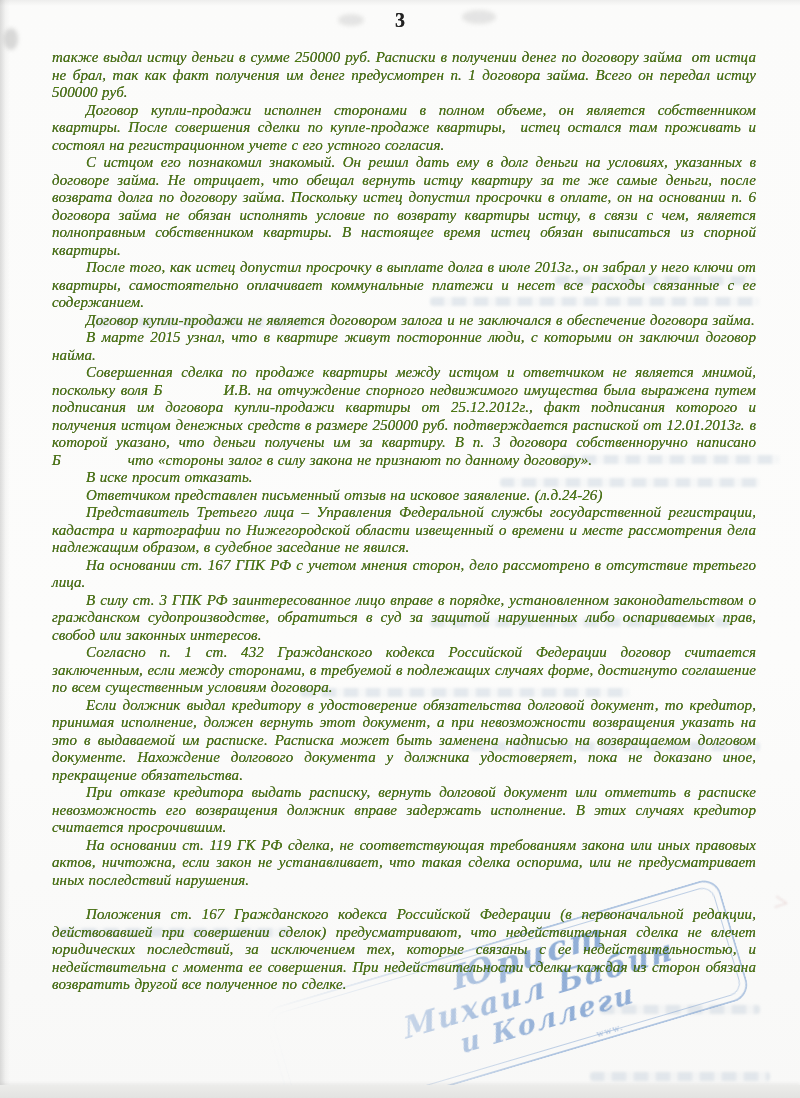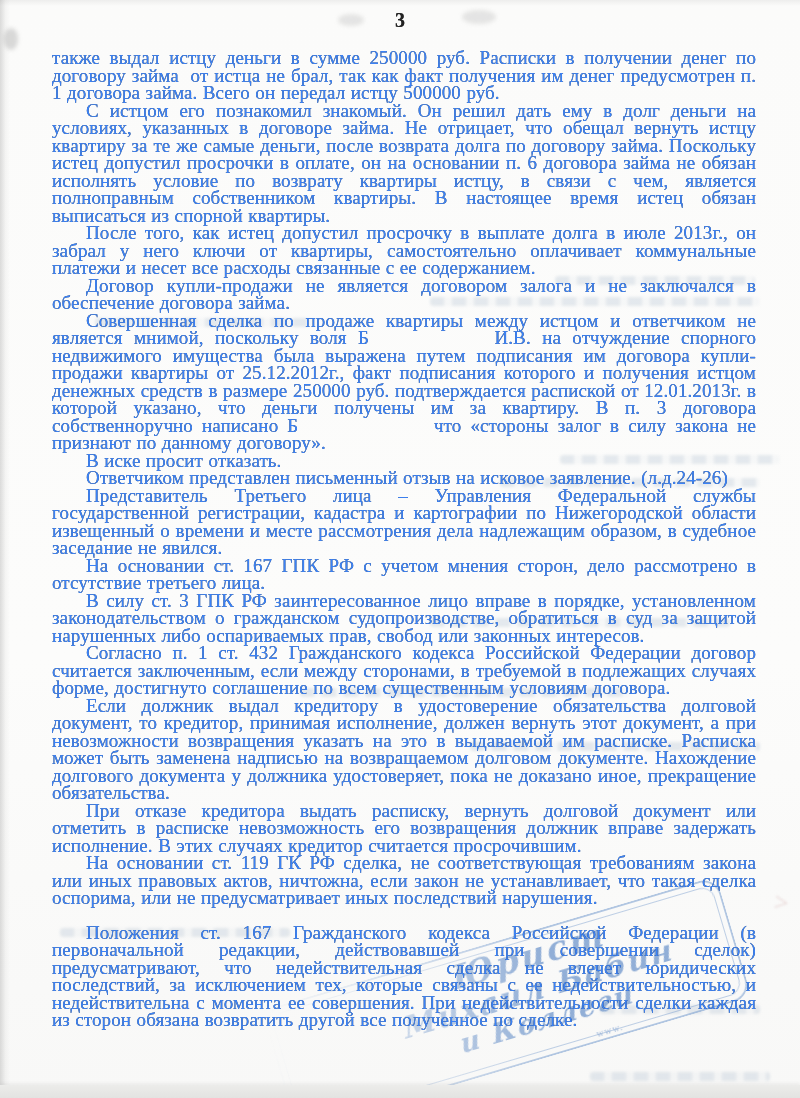--- a/index.html
+++ b/index.html
@@ -69,26 +69,27 @@
     text-align: center;
     font-size: 20px; font-weight: bold; color: #222;
     text-shadow: 0 0 0.6px rgba(0,0,0,0.7);
     z-index: 3;
   }
 
   
   .doc-body {
     position: absolute; left: 52px; right: 44px; top: 49px;
     z-index: 3;
-    color: #3b82f6;
-    font-size: 19px; line-height: 17.5px;
+    color: #4d7c0f;
+    font-size: 15px; line-height: 17.5px;
     text-align: justify;
     text-shadow: 0 0 0.65px rgba(10,10,10,0.78);
     letter-spacing: 0.1px;
     word-spacing: 0.6px;
+    font-style: italic;
   }
   .doc-body p { margin: 0; text-indent: 34px; }
   .doc-body p.no-indent { text-indent: 0; }
   .doc-body p.gap-before { margin-top: 17px; }
 
   
   .stamp {
     position: absolute;
     left: 242px; top: 876px;
     width: 470px; height: 122px;
@@ -151,23 +152,25 @@
     <div class="stamp-line2">Михаил Бабин</div>
     <div class="stamp-line3">и Коллеги</div>
   </div>
   <div class="stamp-url">www.</div>
 </div>
 
 <div class="page-number">3</div>
 
 <div class="doc-body">
   <p class="no-indent">также выдал истцу деньги в сумме 250000 руб. Расписки в получении денег по договору займа&nbsp; от истца не брал, так как факт получения им денег предусмотрен п. 1 договора займа. Всего он передал истцу 500000 руб.</p>
+  <p>Договор купли-продажи исполнен сторонами в полном объеме, он является собственником квартиры. После совершения сделки по купле-продаже квартиры,&nbsp; истец остался там проживать и состоял на регистрационном учете с его устного согласия.</p>
   <p>С истцом его познакомил знакомый. Он решил дать ему в долг деньги на условиях, указанных в договоре займа. Не отрицает, что обещал вернуть истцу квартиру за те же самые деньги, после возврата долга по договору займа. Поскольку истец допустил просрочки в оплате, он на основании п. 6 договора займа не обязан исполнять условие по возврату квартиры истцу, в связи с чем, является полноправным собственником квартиры. В настоящее время истец обязан выписаться из спорной квартиры.</p>
   <p>После того, как истец допустил просрочку в выплате долга в июле 2013г., он забрал у него ключи от квартиры, самостоятельно оплачивает коммунальные платежи и несет все расходы связанные с ее содержанием.</p>
   <p>Договор купли-продажи не является договором залога и не заключался в обеспечение договора займа.</p>
+  <p>В марте 2015 узнал, что в квартире живут посторонние люди, с которыми он заключил договор найма.</p>
   <p>Совершенная сделка по продаже квартиры между истцом и ответчиком не является мнимой, поскольку воля Б&nbsp;&nbsp;&nbsp;&nbsp;&nbsp;&nbsp;&nbsp;&nbsp;&nbsp;&nbsp; И.В. на отчуждение спорного недвижимого имущества была выражена путем подписания им договора купли-продажи квартиры от 25.12.2012г., факт подписания которого и получения истцом денежных средств в размере 250000 руб. подтверждается распиской от 12.01.2013г. в которой указано, что деньги получены им за квартиру. В п. 3 договора собственноручно написано Б&nbsp;&nbsp;&nbsp;&nbsp;&nbsp;&nbsp;&nbsp;&nbsp;&nbsp;&nbsp;&nbsp;&nbsp;&nbsp;&nbsp; что «стороны залог в силу закона не признают по данному договору».</p>
   <p>В иске просит отказать.</p>
   <p>Ответчиком представлен письменный отзыв на исковое заявление. (л.д.24-26)</p>
   <p>Представитель Третьего лица – Управления Федеральной службы государственной регистрации, кадастра и картографии по Нижегородской области извещенный о времени и месте рассмотрения дела надлежащим образом, в судебное заседание не явился.</p>
   <p>На основании ст. 167 ГПК РФ с учетом мнения сторон, дело рассмотрено в отсутствие третьего лица.</p>
   <p>В силу ст. 3 ГПК РФ заинтересованное лицо вправе в порядке, установленном законодательством о гражданском судопроизводстве, обратиться в суд за защитой нарушенных либо оспариваемых прав, свобод или законных интересов.</p>
   <p>Согласно п. 1 ст. 432 Гражданского кодекса Российской Федерации договор считается заключенным, если между сторонами, в требуемой в подлежащих случаях форме, достигнуто соглашение по всем существенным условиям договора.</p>
   <p>Если должник выдал кредитору в удостоверение обязательства долговой документ, то кредитор, принимая исполнение, должен вернуть этот документ, а при невозможности возвращения указать на это в выдаваемой им расписке. Расписка может быть заменена надписью на возвращаемом долговом документе. Нахождение долгового документа у должника удостоверяет, пока не доказано иное, прекращение обязательства.</p>
   <p>При отказе кредитора выдать расписку, вернуть долговой документ или отметить в расписке невозможность его возвращения должник вправе задержать исполнение. В этих случаях кредитор считается просрочившим.</p>
   <p>На основании ст. 119 ГК РФ сделка, не соответствующая требованиям закона или иных правовых актов, ничтожна, если закон не устанавливает, что такая сделка оспорима, или не предусматривает иных последствий нарушения.</p>

